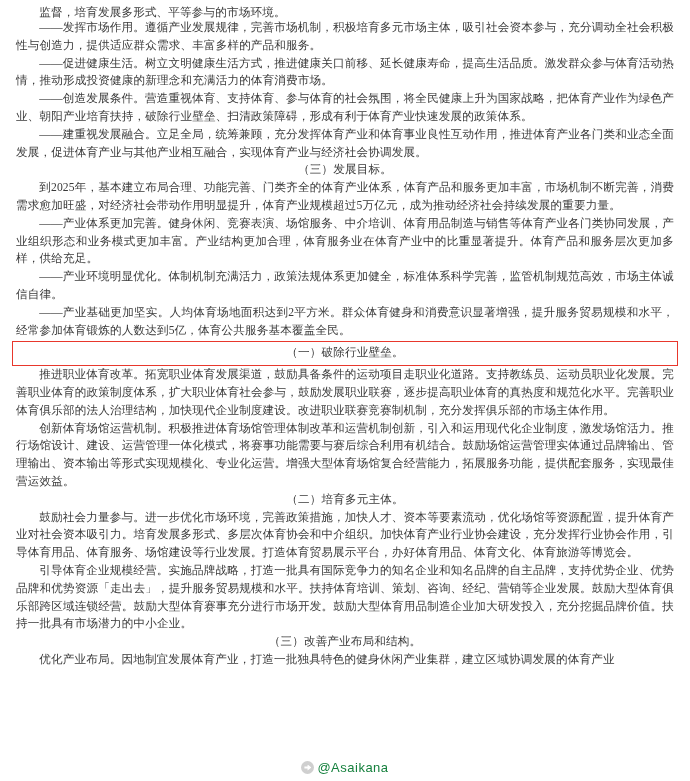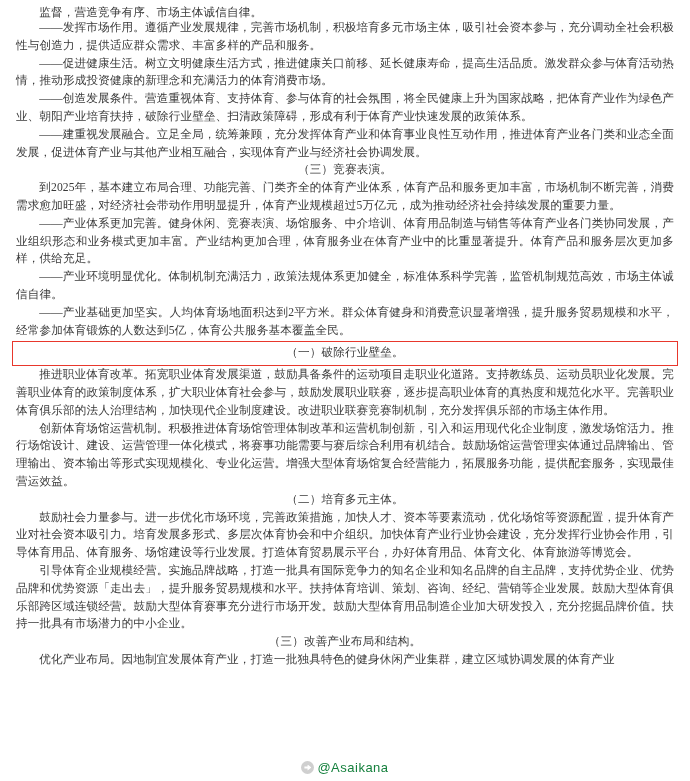--- a/index.html
+++ b/index.html
@@ -97,28 +97,28 @@
     background: #ffffff;
     clip-path: polygon(0% 35%, 45% 35%, 45% 0%, 100% 50%, 45% 100%, 45% 65%, 0% 65%);
   }
 </style>
 </head>
 <body>
 
 <div class="page">
 
   <div class="top-clip">
-    <p class="indent">监督，营造竞争有序、市场主体诚信自律。</p>
+    <p class="indent">监督，培育发展多形式、平等参与的市场环境。</p>
   </div>
 
   <p class="indent">——发挥市场作用。遵循产业发展规律，完善市场机制，积极培育多元市场主体，吸引社会资本参与，充分调动全社会积极性与创造力，提供适应群众需求、丰富多样的产品和服务。</p>
   <p class="indent">——促进健康生活。树立文明健康生活方式，推进健康关口前移、延长健康寿命，提高生活品质。激发群众参与体育活动热情，推动形成投资健康的新理念和充满活力的体育消费市场。</p>
   <p class="indent">——创造发展条件。营造重视体育、支持体育、参与体育的社会氛围，将全民健康上升为国家战略，把体育产业作为绿色产业、朝阳产业培育扶持，破除行业壁垒、扫清政策障碍，形成有利于体育产业快速发展的政策体系。</p>
   <p class="indent">——建重视发展融合。立足全局，统筹兼顾，充分发挥体育产业和体育事业良性互动作用，推进体育产业各门类和业态全面发展，促进体育产业与其他产业相互融合，实现体育产业与经济社会协调发展。</p>
-  <p class="center">（三）竞赛表演。</p>
+  <p class="center">（三）发展目标。</p>
   <p class="indent">到2025年，基本建立布局合理、功能完善、门类齐全的体育产业体系，体育产品和服务更加丰富，市场机制不断完善，消费需求愈加旺盛，对经济社会带动作用明显提升，体育产业规模超过5万亿元，成为推动经济社会持续发展的重要力量。</p>
   <p class="indent">——产业体系更加完善。健身休闲、竞赛表演、场馆服务、中介培训、体育用品制造与销售等体育产业各门类协同发展，产业组织形态和业务模式更加丰富。产业结构更加合理，体育服务业在体育产业中的比重显著提升。体育产品和服务层次更加多样，供给充足。</p>
   <p class="indent">——产业环境明显优化。体制机制充满活力，政策法规体系更加健全，标准体系科学完善，监管机制规范高效，市场主体诚信自律。</p>
   <p class="indent">——产业基础更加坚实。人均体育场地面积达到2平方米。群众体育健身和消费意识显著增强，提升服务贸易规模和水平，经常参加体育锻炼的人数达到5亿，体育公共服务基本覆盖全民。</p>
 
   <div class="highlight-box">
     <p class="center">（一）破除行业壁垒。</p>
   </div>
 
   <p class="indent">推进职业体育改革。拓宽职业体育发展渠道，鼓励具备条件的运动项目走职业化道路。支持教练员、运动员职业化发展。完善职业体育的政策制度体系，扩大职业体育社会参与，鼓励发展职业联赛，逐步提高职业体育的真热度和规范化水平。完善职业体育俱乐部的法人治理结构，加快现代企业制度建设。改进职业联赛竞赛制机制，充分发挥俱乐部的市场主体作用。</p>

